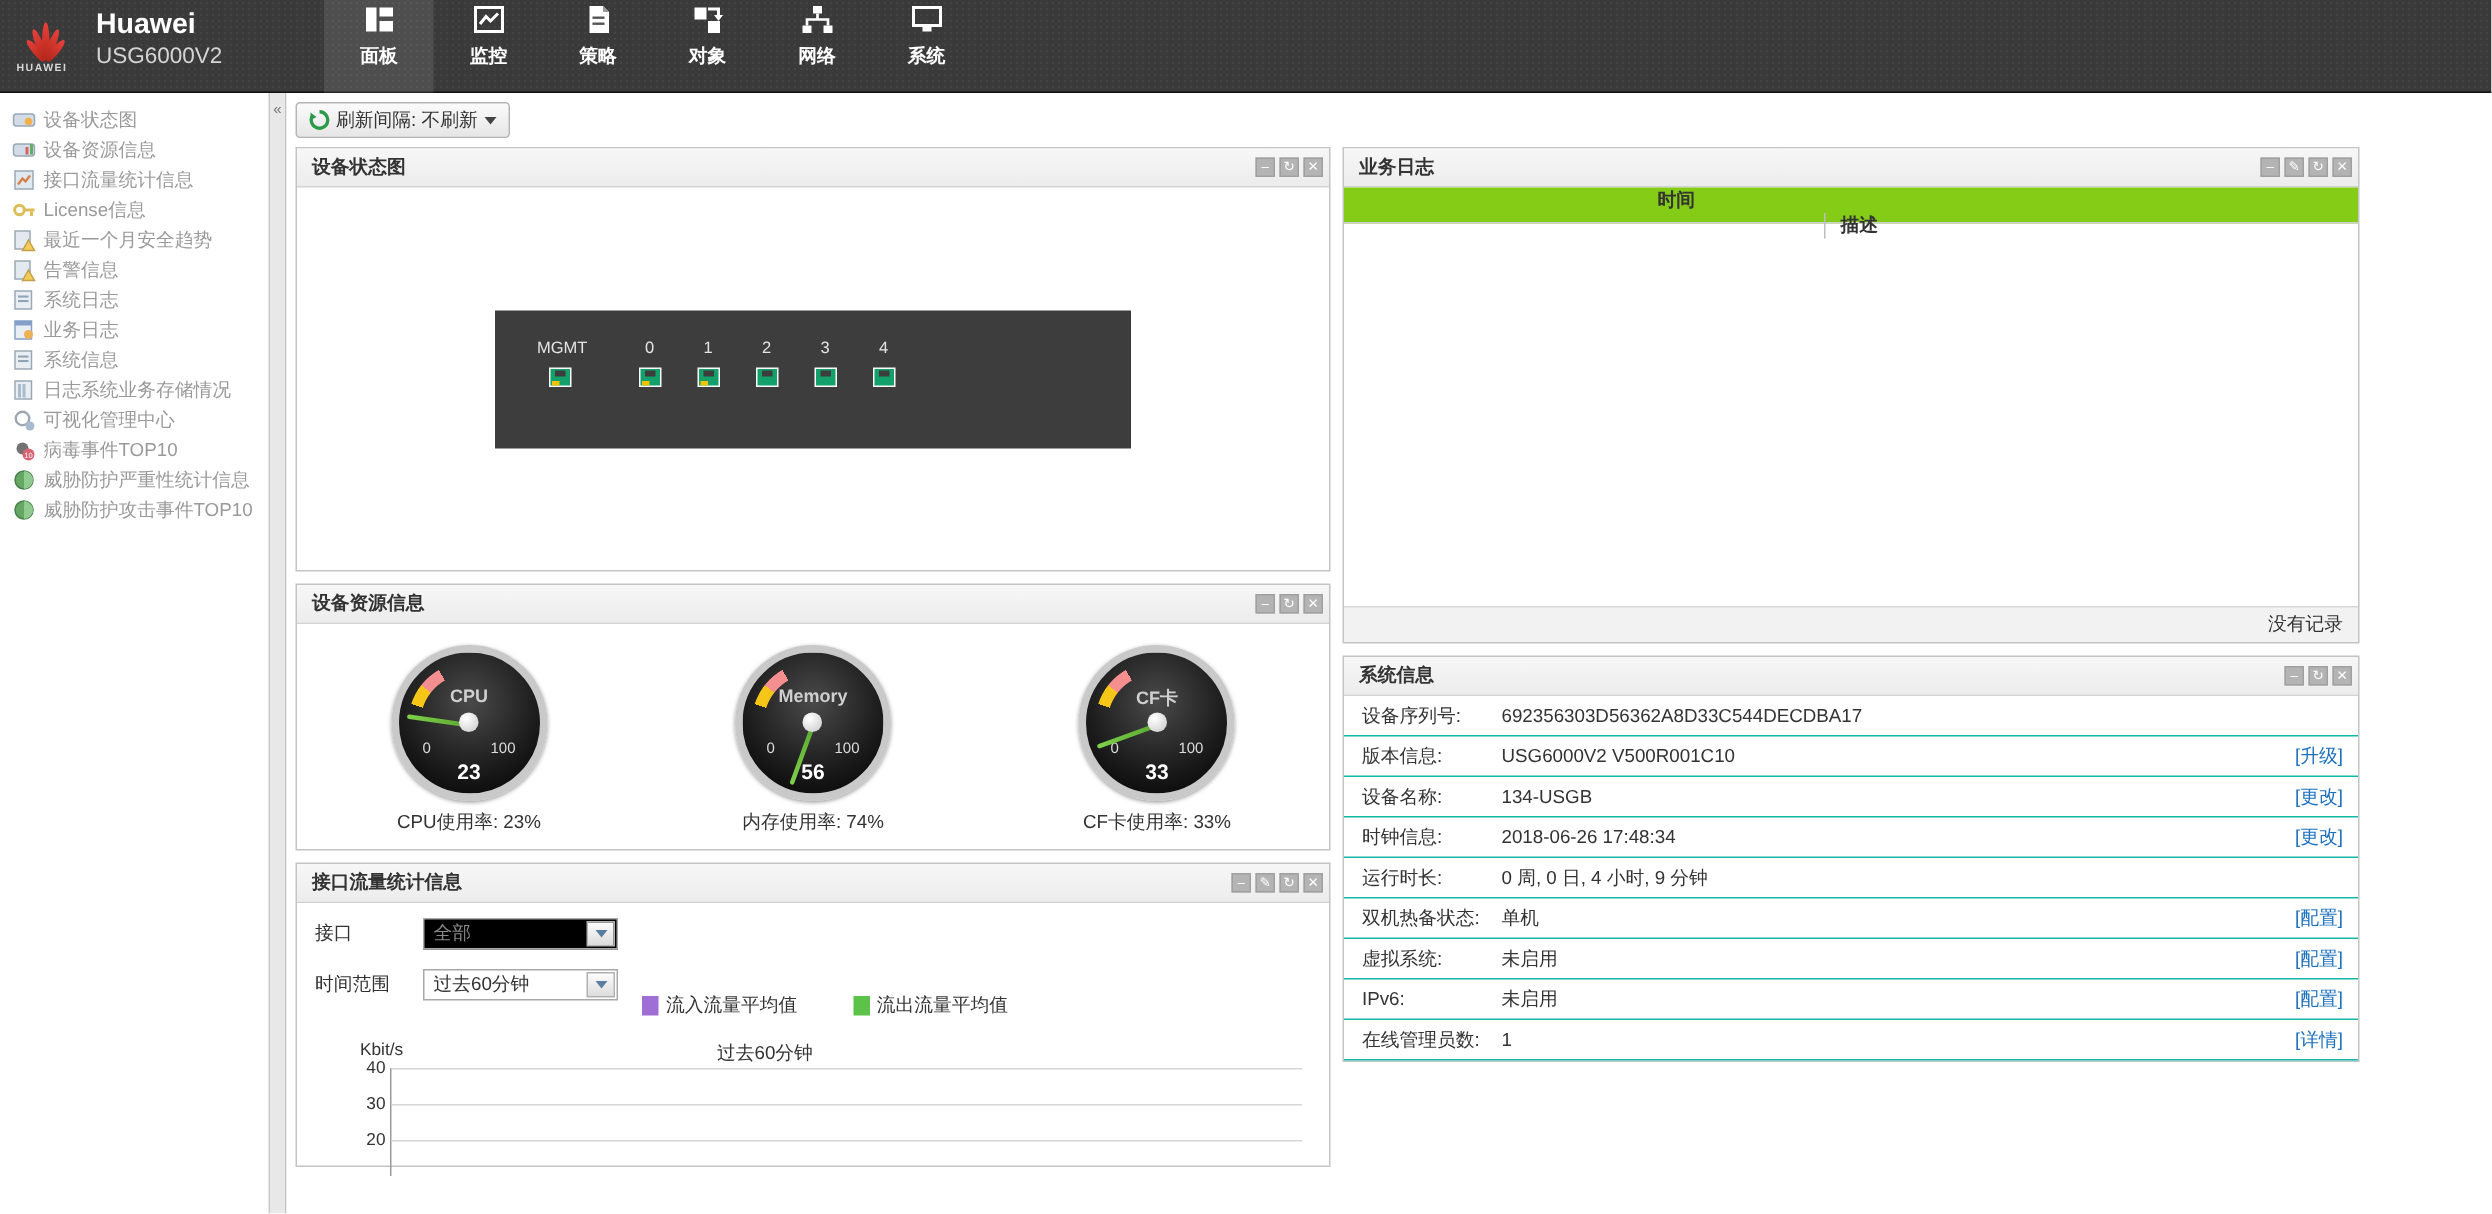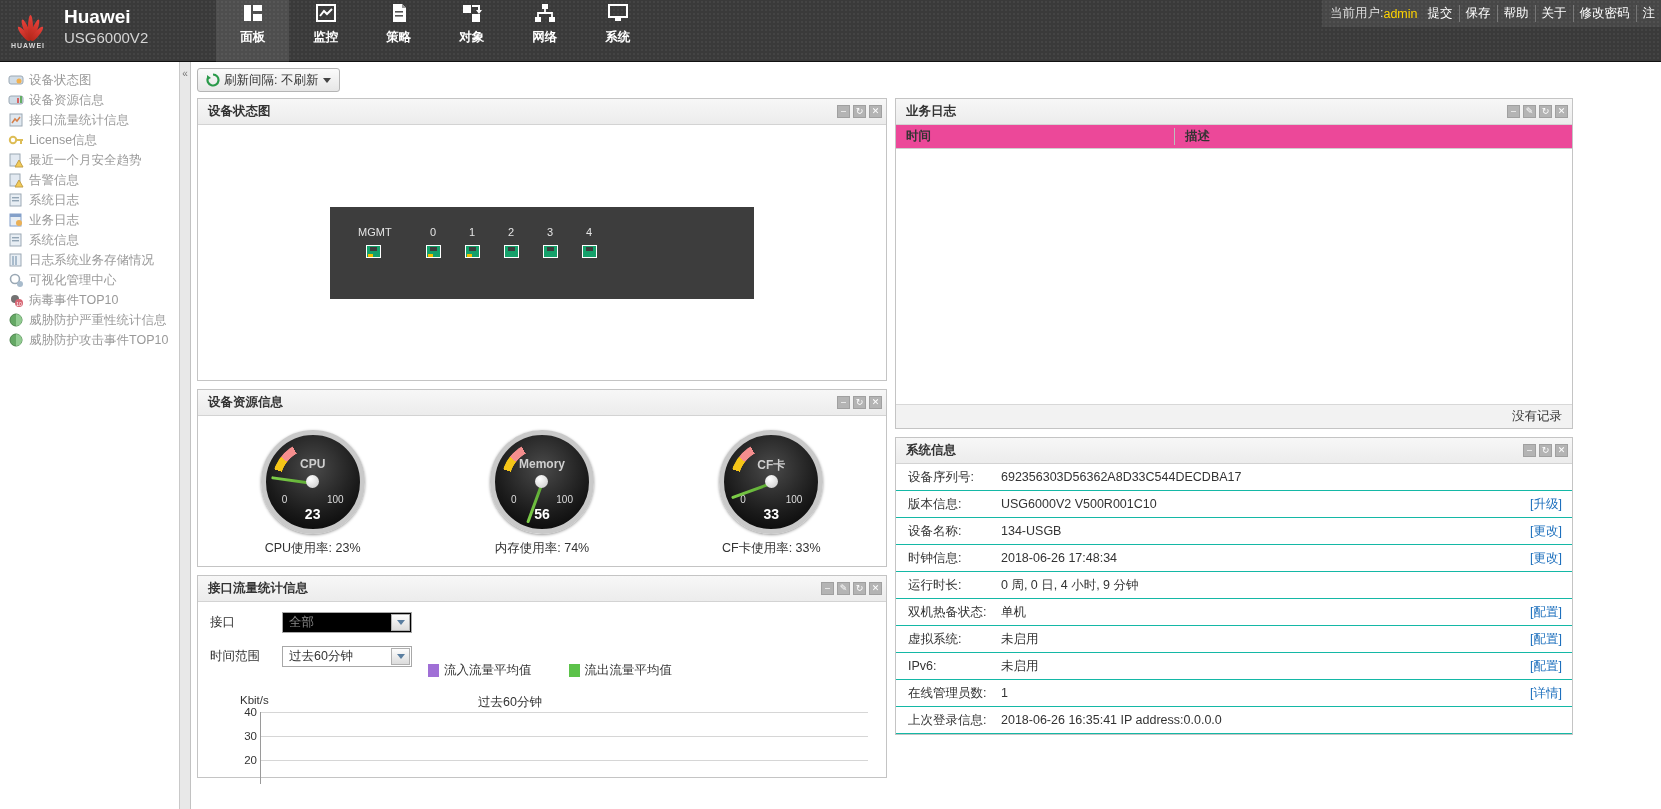--- a/index.html
+++ b/index.html
@@ -150,22 +150,22 @@
   #chart .yunit { position: absolute; left: 22px; top: 0; font-size: 11.5px; color: #333; }
   #chart .ctitle { position: absolute; left: 260px; top: 0; font-size: 12.5px; color: #333; }
   #chart .plot { position: absolute; left: 42px; top: 18px; right: 0; bottom: 0;
     border-left: 1px solid #9a9a9a; }
   #chart .gl { position: absolute; left: 0; right: 0; height: 1px; background: #d6d6d6; }
   #chart .ytick { position: absolute; right: 100%; margin-right: 4px; transform: translateY(-50%);
     font-size: 11.5px; color: #333; }
 
   
   #log-body { height: 303px; position: relative; }
-  .tbl-hd { display: flex; height: 24px; background: #ec4899; border-bottom: 1px solid #cfcfcf;
-    align-items: center; }
+  .tbl-hd { display: flex; height: 24px; background: #84cc16; border-bottom: 1px solid #cfcfcf;
+    align-items: center; flex-direction: column; }
   .tbl-hd .th { font-size: 12.5px; font-weight: bold; color: #333; padding-left: 10px; }
   .tbl-hd .th:nth-child(1) { width: 278px; }
   .tbl-hd .th:nth-child(2) { flex: 1; border-left: 1px solid #bdbdbd; }
   #log-empty { text-align: center; padding-top: 16px; font-size: 12.5px; color: #333; }
   #log-foot { position: absolute; left: 0; right: 0; bottom: 0; height: 24px;
     background: #f2f2f2; border-top: 1px solid #d8d8d8; display: flex; align-items: center;
     justify-content: flex-end; padding-right: 10px; font-size: 12.5px; color: #333; }
 
   
   #sys-body { }
@@ -252,30 +252,20 @@
       <div class="nicon">
         <svg width="26" height="26" viewBox="0 0 26 26">
             <rect x="4" y="5" width="18" height="12" fill="none" stroke="#fff" stroke-width="2"></rect>
             <rect x="10" y="18" width="6" height="3" fill="#fff"></rect>
           </svg>
       </div>
       <div class="nlabel">系统</div>
     </div>
   </div>
 
-  <div id="userbar">
-    <span class="ulabel">当前用户:</span>
-    <span class="uname">admin</span>
-    <a>提交</a>
-    <a>保存</a>
-    <a>帮助</a>
-    <a>关于</a>
-    <a>修改密码</a>
-    <a>注</a>
-  </div>
 </div>
 
 <div id="body">
 
   <div id="sidebar">
     <div class="sb-item">
       <span class="sb-ico"><svg width="16" height="16">
             <rect x="1" y="4" width="14" height="8" rx="2" fill="#c9d6e2" stroke="#8a9aa8"></rect>
             <circle cx="11" cy="9" r="2.5" fill="#f0a32e"></circle>
           </svg></span>
@@ -636,23 +626,19 @@
             <div class="sysrow">
               <span class="sk">IPv6:</span>
               <span class="sv">未启用</span>
               <a class="sa">[配置]</a>
             </div>
             <div class="sysrow">
               <span class="sk">在线管理员数:</span>
               <span class="sv">1</span>
               <a class="sa">[详情]</a>
             </div>
-            <div class="sysrow">
-              <span class="sk">上次登录信息:</span>
-              <span class="sv">2018-06-26 16:35:41 IP address:0.0.0.0</span>
-            </div>
           </div>
         </div>
 
       </div>
     </div>
   </div>
 </div>
 
 </body></html>

